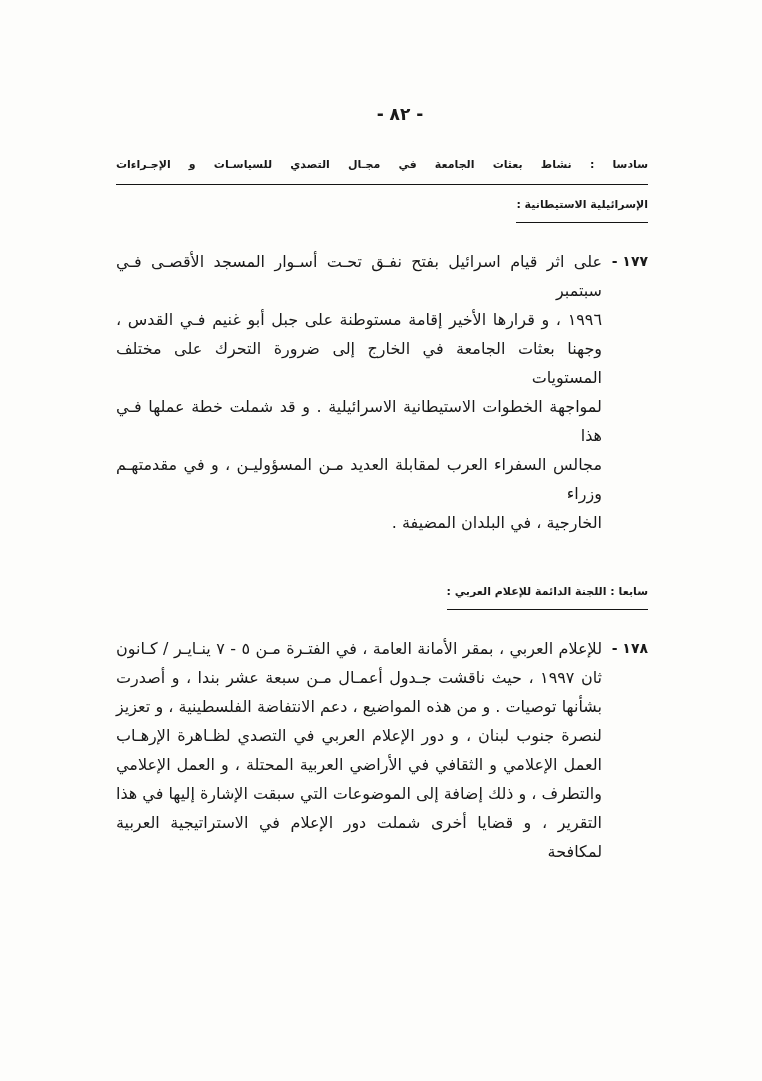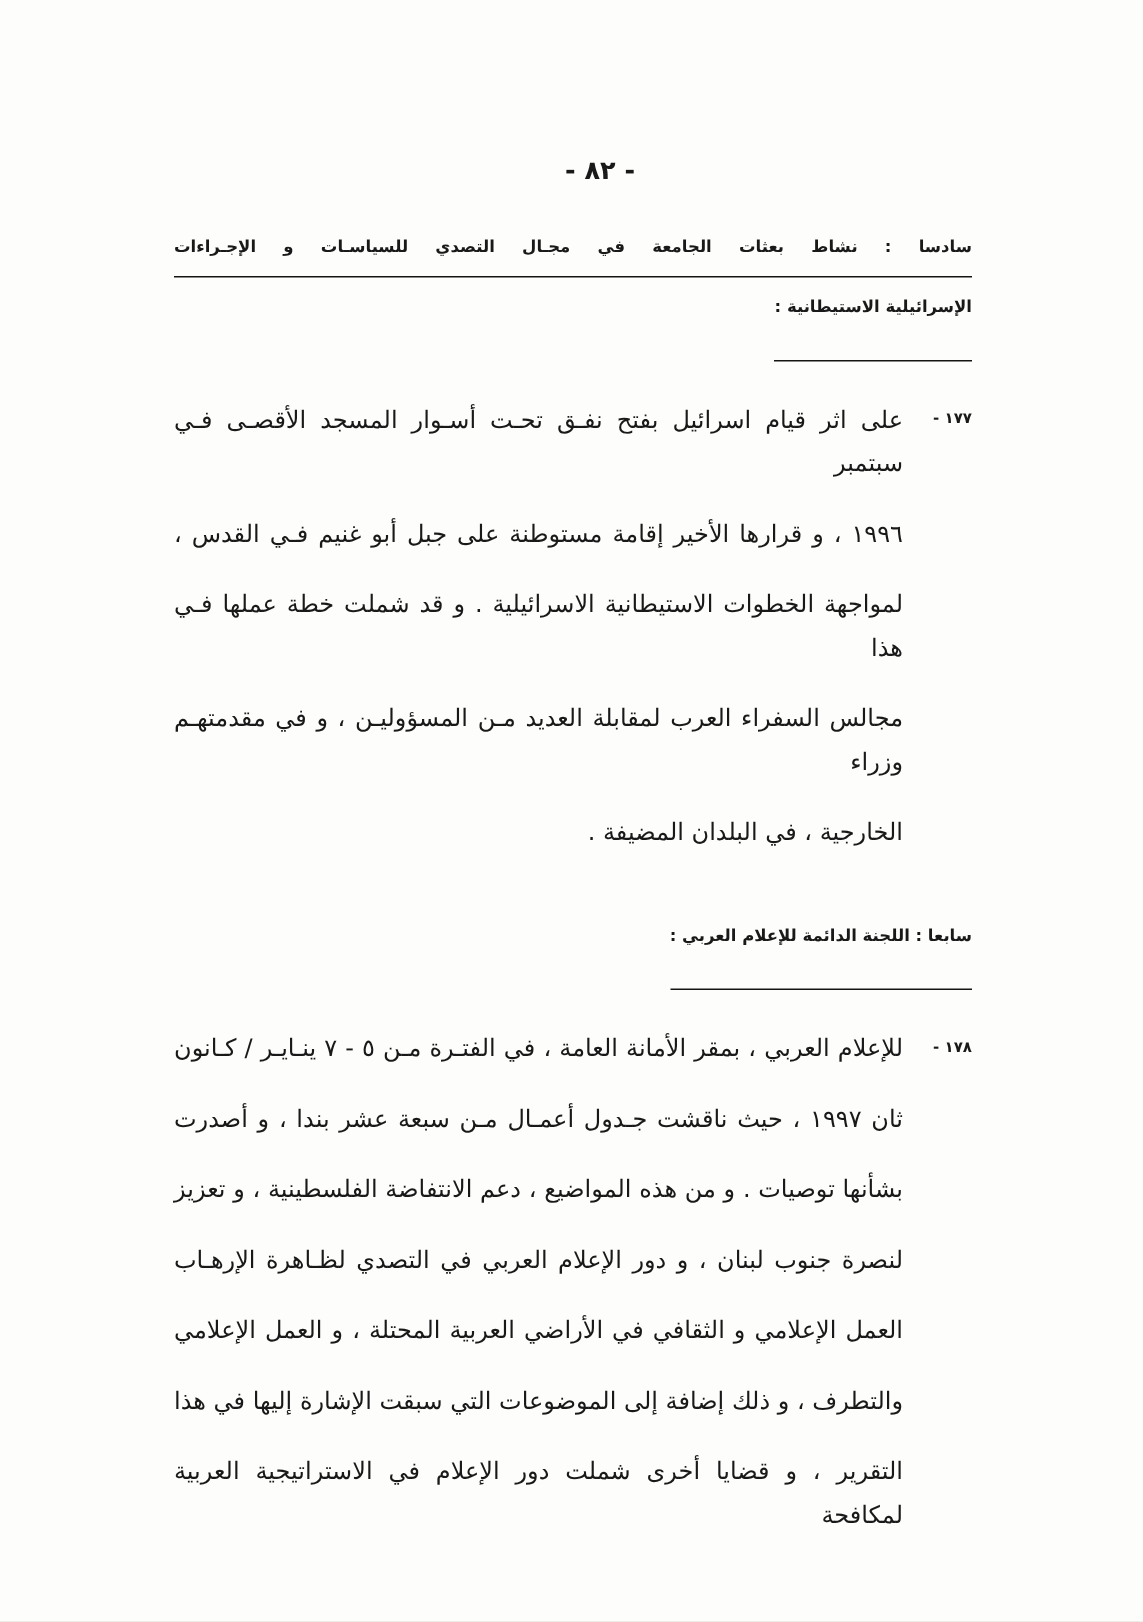--- a/index.html
+++ b/index.html
@@ -50,40 +50,39 @@
     border-bottom: 1.6px solid #141414;
     padding-bottom: 2px;
   }
   .heading .hline.partial {
     text-align: right;
     padding-top: 3px;
   }
   .heading .hline.partial .utext {
     display: inline-block;
     border-bottom: 1.6px solid #141414;
-    padding-bottom: 18px;
+    padding-bottom: 0;
   }
   .paragraph {
     position: relative;
     padding-right: 46px;
     margin-top: 24px;
     font-size: 16px;
     line-height: 29px;
   }
   .pnum {
     position: absolute;
     right: 0;
     top: 0;
-    font-size: 10px;
+    font-size: 14px;
     font-weight: bold;
     white-space: nowrap;
   }
   .line {
     display: block;
-    margin-top: 18px;
   }
   .line.j {
     text-align: justify;
     text-align-last: justify;
   }
   .line.last {
     text-align: right;
   }
   .section-seven-heading {
     margin-top: 38px;
@@ -103,20 +102,21 @@
 
     <div class="heading">
       <span class="hline full">سادسا : نشاط بعثات الجامعة في مجـال التصدي للسياسـات و الإجـراءات</span>
       <span class="hline partial"><span class="utext">الإسرائيلية الاستيطانية :</span></span>
     </div>
 
     <div class="paragraph">
       <span class="pnum">١٧٧ -</span>
       <span class="line j">على اثر قيام اسرائيل بفتح نفـق تحـت أسـوار المسجد الأقصـى فـي سبتمبر</span>
       <span class="line j">١٩٩٦ ، و قرارها الأخير إقامة مستوطنة على جبل أبو غنيم فـي القدس ،</span>
+      <span class="line j">وجهنا بعثات الجامعة في الخارج إلى ضرورة التحرك على مختلف المستويات</span>
       <span class="line j">لمواجهة الخطوات الاستيطانية الاسرائيلية . و قد شملت خطة عملها فـي هذا</span>
       <span class="line j">مجالس السفراء العرب لمقابلة العديد مـن المسؤوليـن ، و في مقدمتهـم وزراء</span>
       <span class="line last">الخارجية ، في البلدان المضيفة .</span>
     </div>
 
     <div class="heading section-seven-heading">
       <span class="hline partial"><span class="utext">سابعا : اللجنة الدائمة للإعلام العربي :</span></span>
     </div>
 
     <div class="paragraph">

